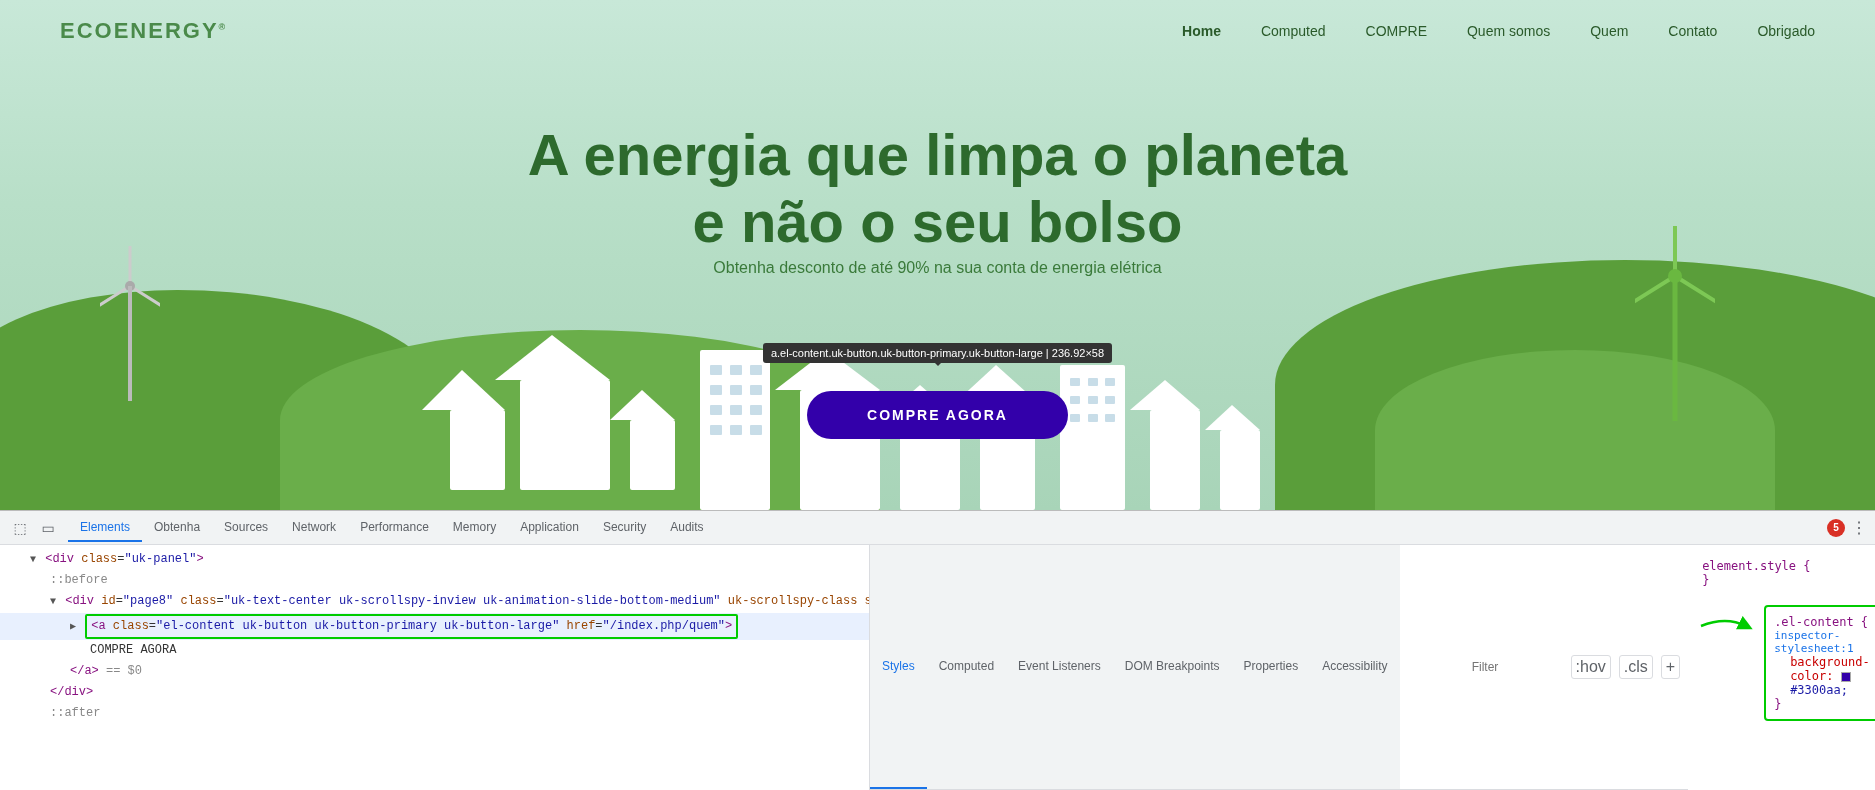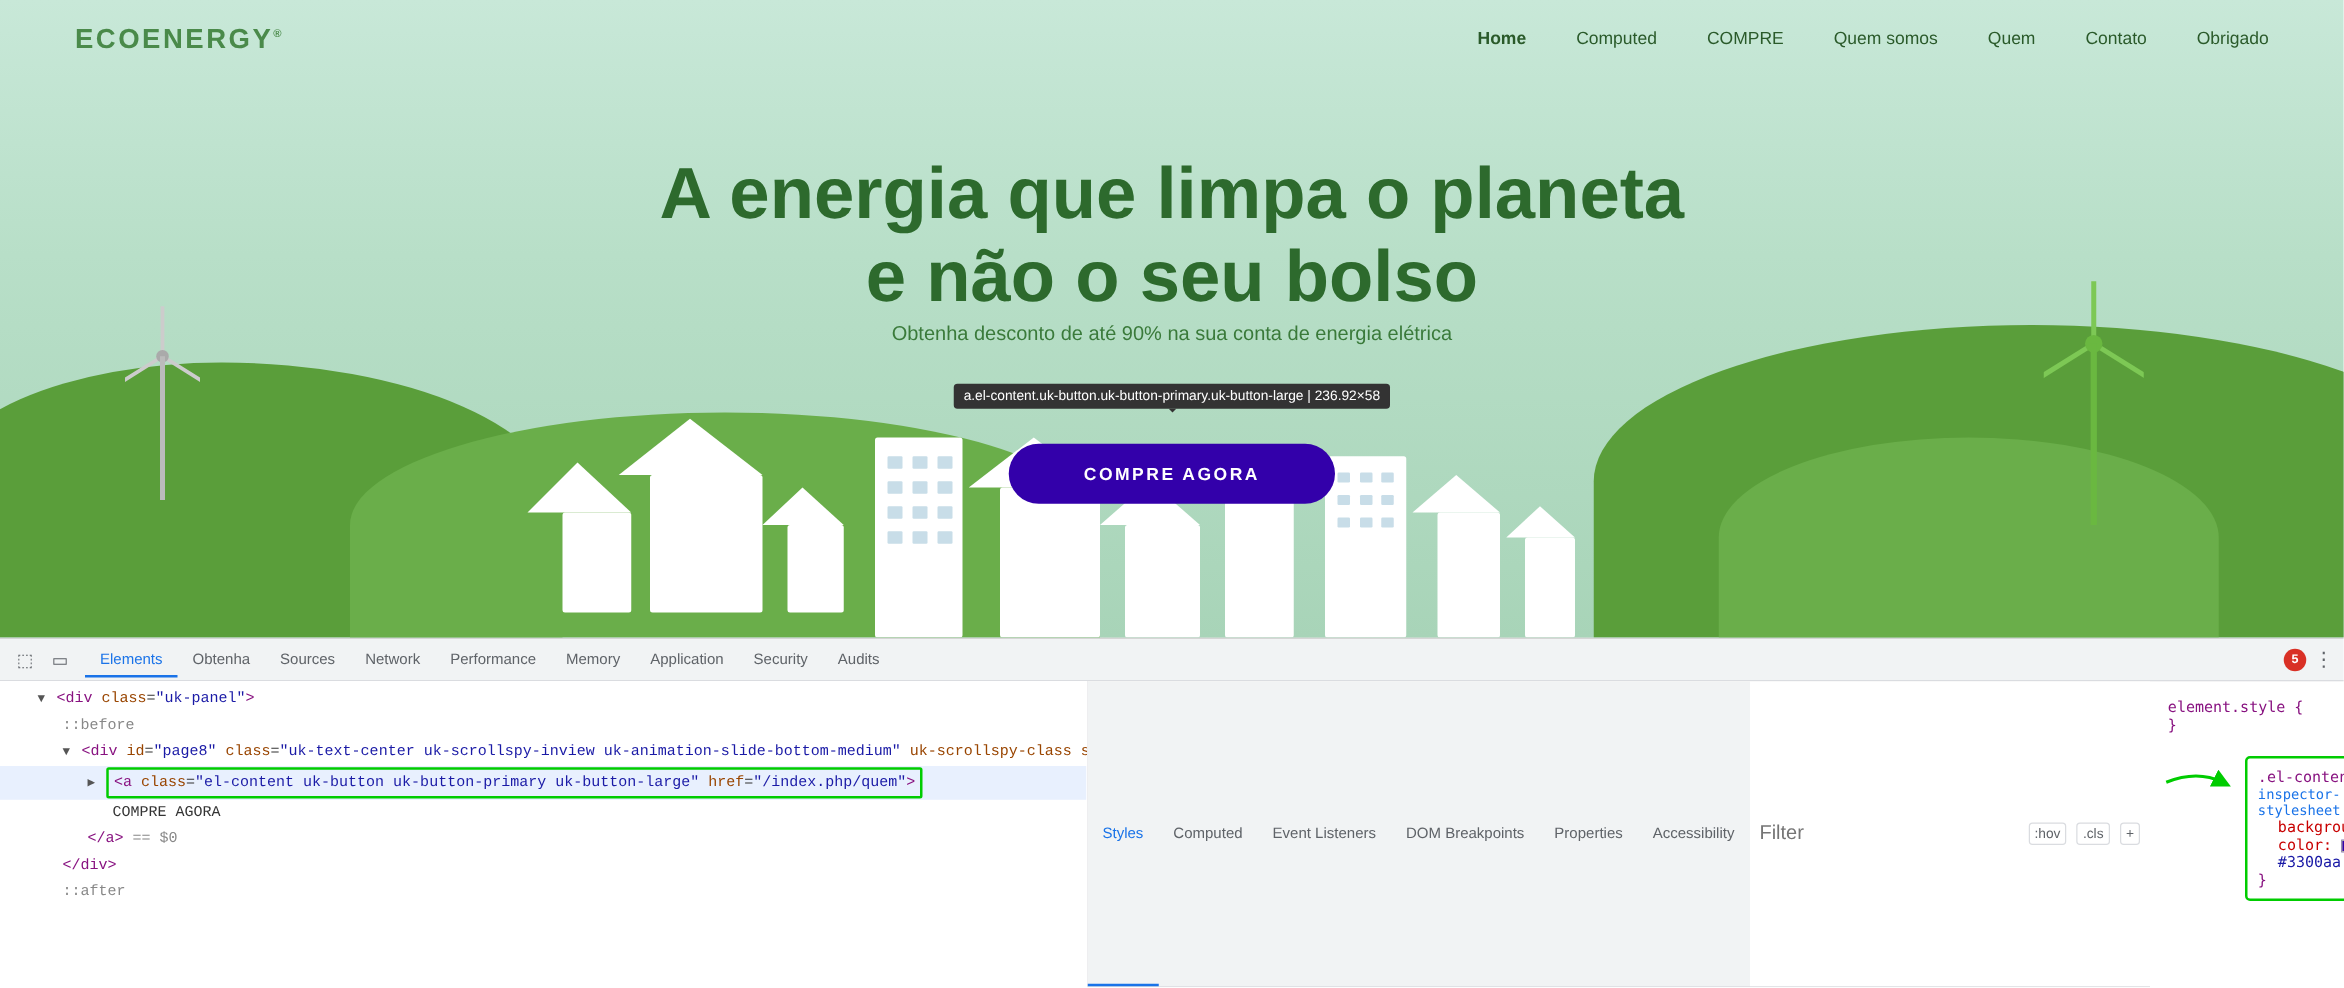--- a/index.html
+++ b/index.html
@@ -67,20 +67,21 @@
     
     .tooltip-box {
       display: inline-block;
       background: #333;
       color: #fff;
       font-size: 11px;
       padding: 4px 8px;
       border-radius: 3px;
       margin-bottom: 6px;
       position: relative;
+      margin-top: 36px;
     }
     .tooltip-box::after {
       content: '';
       position: absolute;
       bottom: -6px;
       left: 50%;
       transform: translateX(-50%);
       border: 3px solid transparent;
       border-top-color: #333;
     }
@@ -295,26 +296,27 @@
       display: flex;
       align-items: center;
       padding: 4px 8px;
       border-bottom: 1px solid #dadce0;
       background: #fff;
       flex-shrink: 0;
     }
     .filter-input {
       border: none;
       outline: none;
-      font-size: 16px;
+      font-size: 12px;
       color: #333;
       flex: 1;
+      text-align: center;
     }
     .filter-toggle {
-      font-size: 11px;
+      font-size: 16px;
       color: #5f6368;
       cursor: pointer;
       margin-left: 8px;
       padding: 2px 4px;
       border: 1px solid #dadce0;
       border-radius: 3px;
       background: none;
     }
 
     

